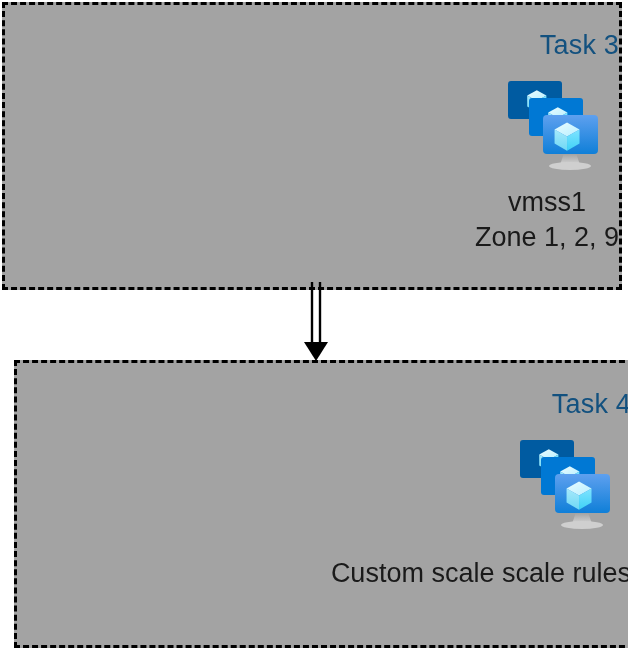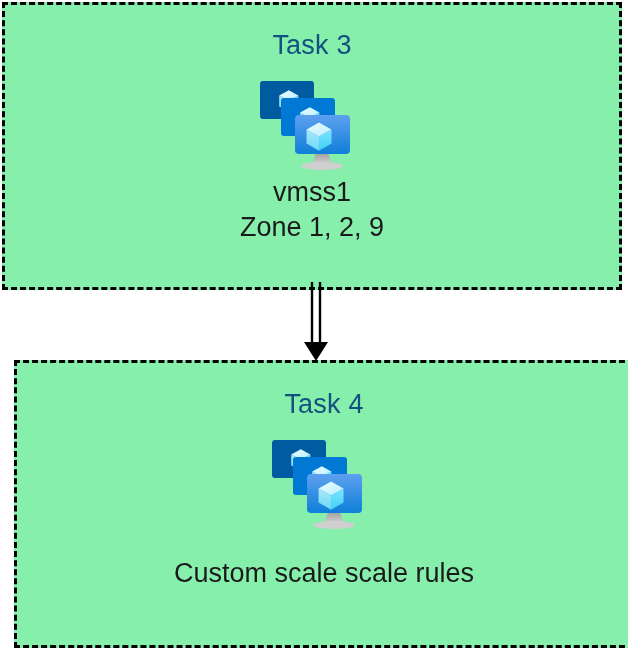--- a/index.html
+++ b/index.html
@@ -20,25 +20,25 @@
     left: 0;
     top: 0;
     width: 628px;
     height: 654px;
   }
 
   
   .task-box {
     position: absolute;
     box-sizing: border-box;
-    background: #86efac;
+    background: #a3a3a3;
     border: 3px dashed #000000;
     display: flex;
     flex-direction: column;
-    align-items: center;
+    align-items: flex-end;
   }
 
   #task-box-top {
     left: 2px;
     top: 2px;
     width: 620px;
     height: 288px;
   }
 
   #task-box-bottom {
@@ -58,21 +58,21 @@
   }
 
   .icon-wrap {
     margin-top: 16px;
     width: 118px;
     height: 100px;
     position: relative;
   }
 
   .caption-block {
-    margin-top: 0;
+    margin-top: 10px;
     text-align: center;
     color: #1a1a1a;
     font-size: 27px;
     line-height: 1.28;
     white-space: nowrap;
   }
 
   .caption-line { display: block; }
 
   

